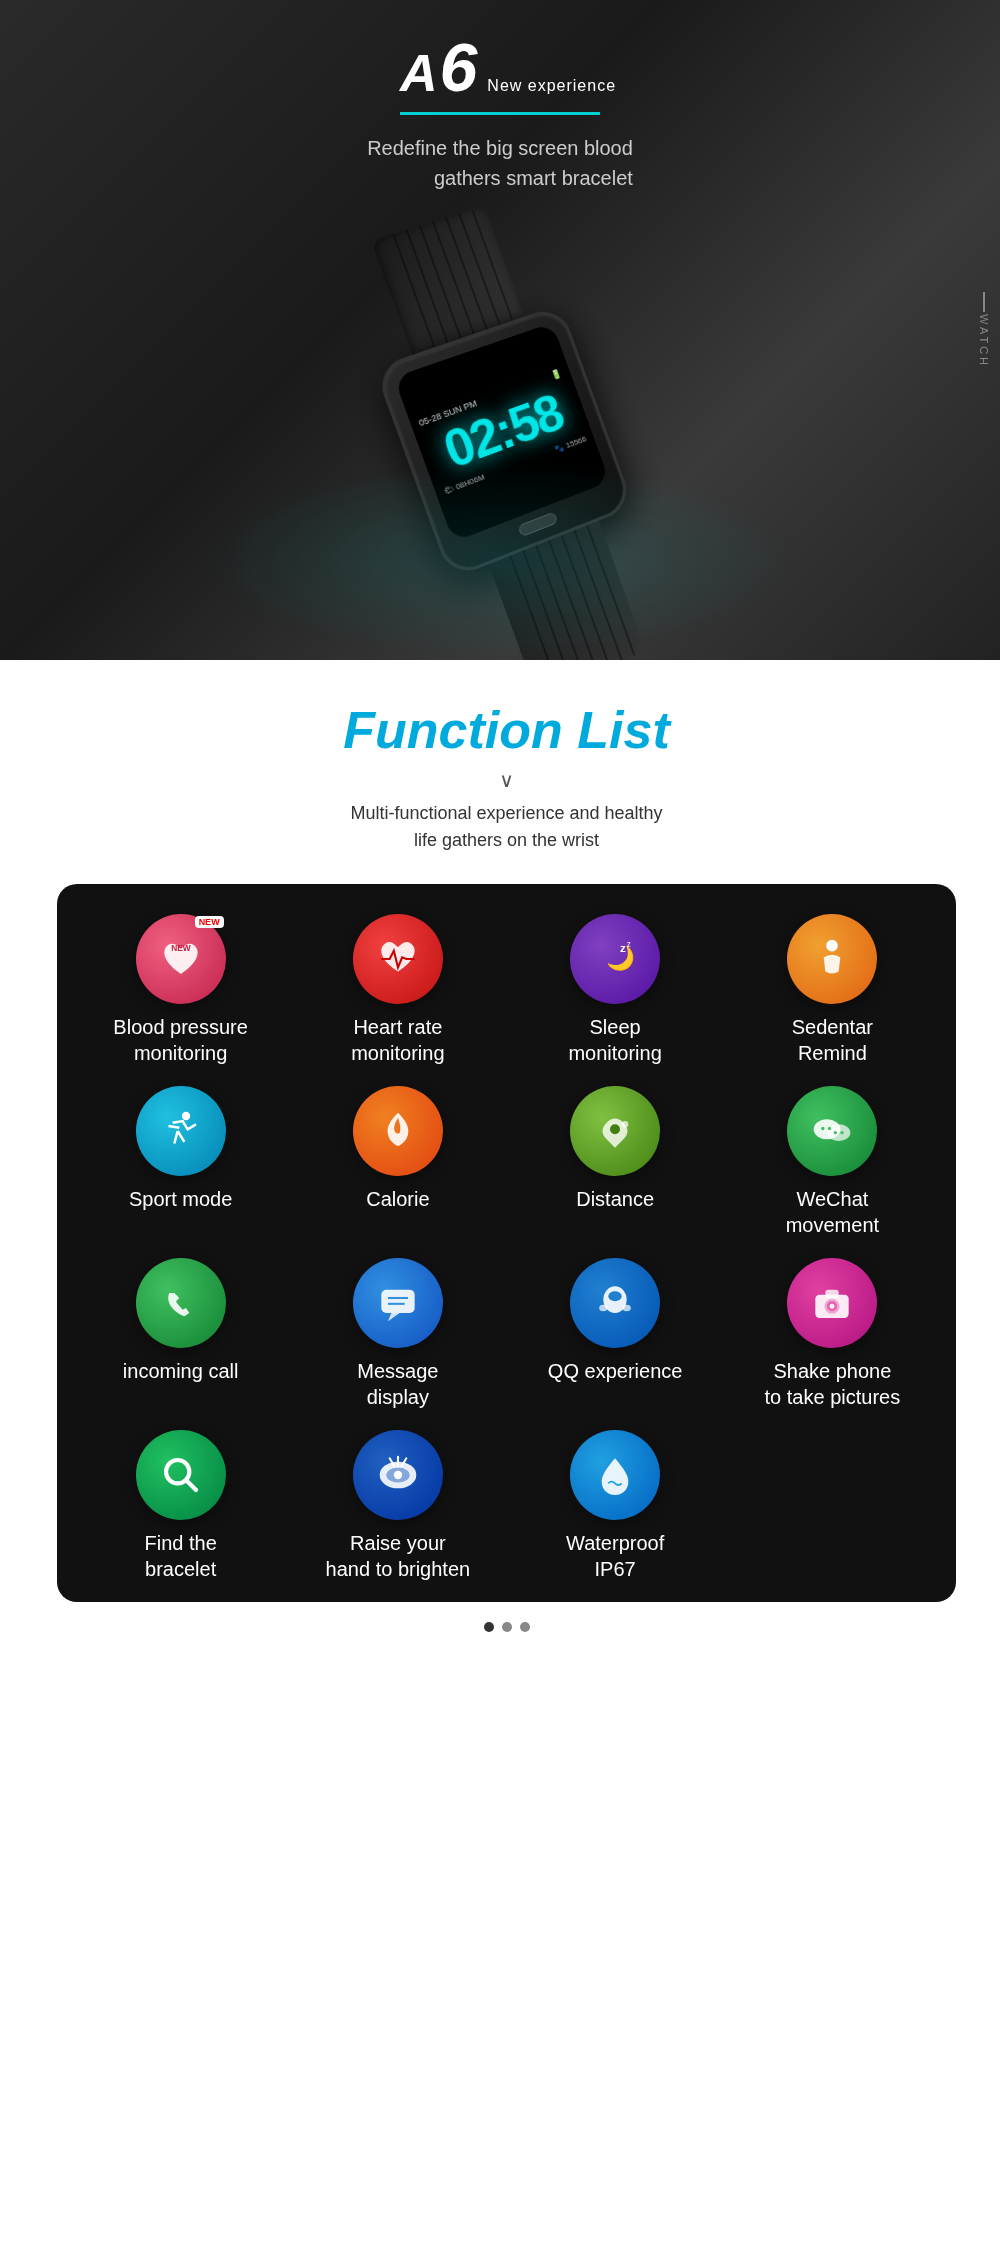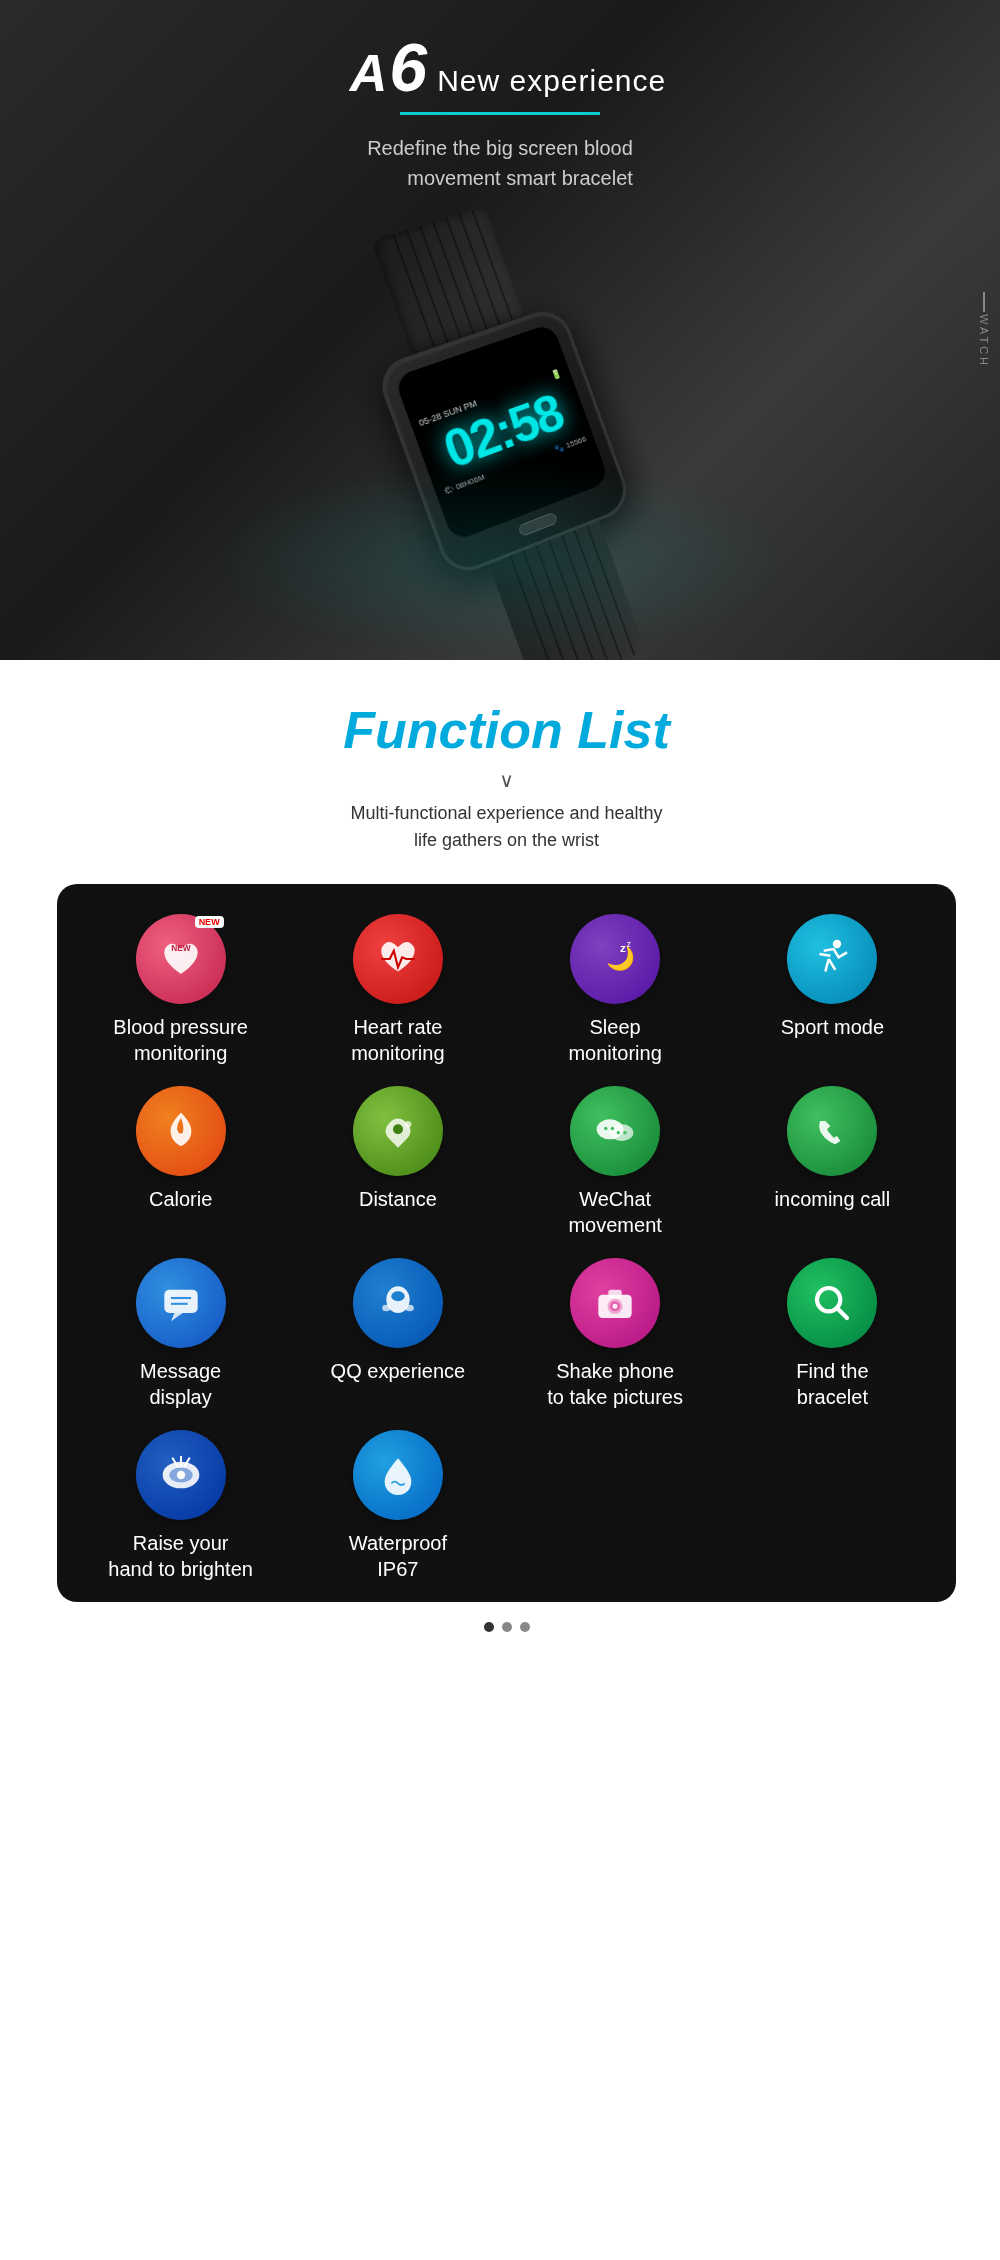--- a/index.html
+++ b/index.html
@@ -40,21 +40,21 @@
       font-size: 52px;
       font-style: italic;
     }
 
     .hero-model span.model-6 {
       font-size: 68px;
       font-style: italic;
     }
 
     .hero-tagline {
-      font-size: 30px;
+      font-size: 16px;
       color: #fff;
       margin-left: 8px;
       font-weight: 300;
       letter-spacing: 1px;
     }
 
     .hero-underline {
       width: 200px;
       height: 3px;
       background: #00cfcf;
@@ -361,21 +361,21 @@
       <span class="hero-model">
         <span class="model-a">A</span><span class="model-6">6</span>
       </span>
       <span class="hero-tagline">New experience</span>
     </div>
     <div class="hero-underline"></div>
   </div>
 
   <div class="hero-subtitle">
     <span>Redefine the big screen blood</span><br>
-    <span>movement smart bracelet</span>
+    <span>gathers smart bracelet</span>
   </div>
 
   <div class="hero-watch-container">
     <div class="watch-wrapper">
 
       <div class="watch-band-top"></div>
 
       <div class="watch-body">
         <div class="watch-screen">
           <div class="screen-top-row">
@@ -435,20 +435,29 @@
           <div class="func-icon purple">
             <svg viewBox="0 0 60 60" width="50" height="50">
               <text x="20" y="38" fill="white" font-size="28">🌙</text>
               <text x="36" y="22" fill="white" font-size="14" font-weight="bold">z</text>
               <text x="44" y="16" fill="white" font-size="10">z</text>
             </svg>
           </div>
           <div class="func-label">Sleep<br>monitoring</div>
         </div>
         <div class="function-item">
+          <div class="func-icon orange-person">
+            <svg viewBox="0 0 60 60" width="50" height="50">
+              <circle cx="30" cy="14" r="7" fill="white"></circle>
+              <path d="M20 28 Q30 22 40 28 L38 45 Q30 50 22 45Z" fill="white" opacity="0.9"></path>
+            </svg>
+          </div>
+          <div class="func-label">Sedentar<br>Remind</div>
+        </div>
+        <div class="function-item">
           <div class="func-icon cyan">
             <svg viewBox="0 0 60 60" width="50" height="50">
               <circle cx="36" cy="12" r="5" fill="white"></circle>
               <path d="M20 20 L32 18 L38 28 L48 22" stroke="white" stroke-width="3" fill="none"></path>
               <path d="M26 30 L22 45" stroke="white" stroke-width="3"></path>
               <path d="M26 30 L34 43" stroke="white" stroke-width="3"></path>
               <path d="M15 24 L28 26" stroke="white" stroke-width="3"></path>
             </svg>
           </div>
           <div class="func-label">Sport mode</div>

